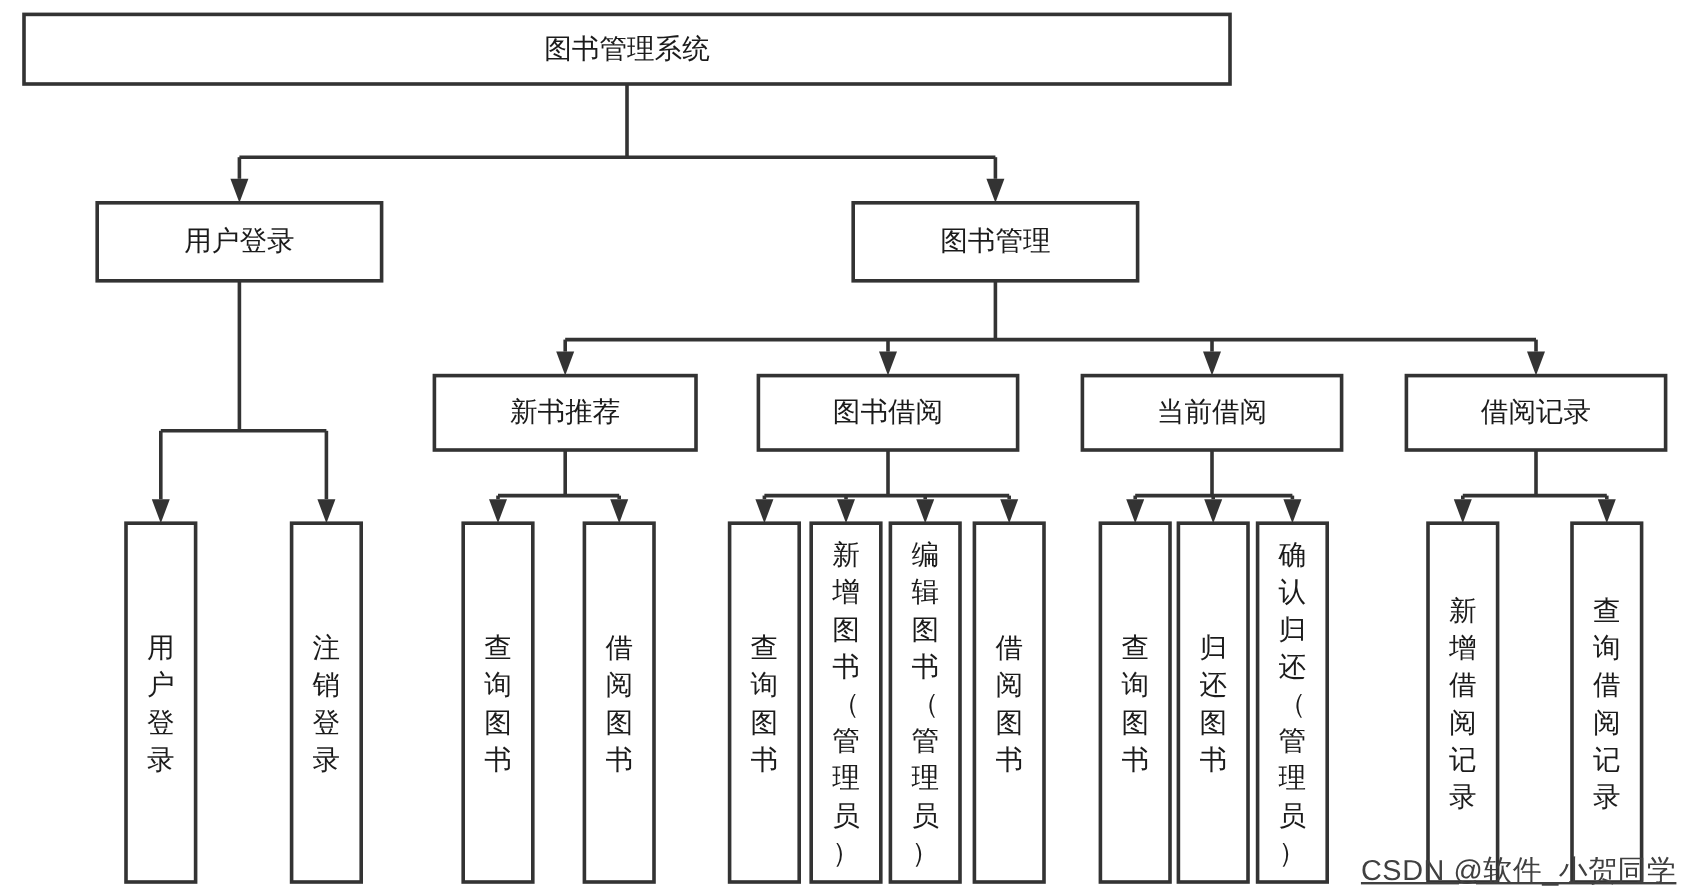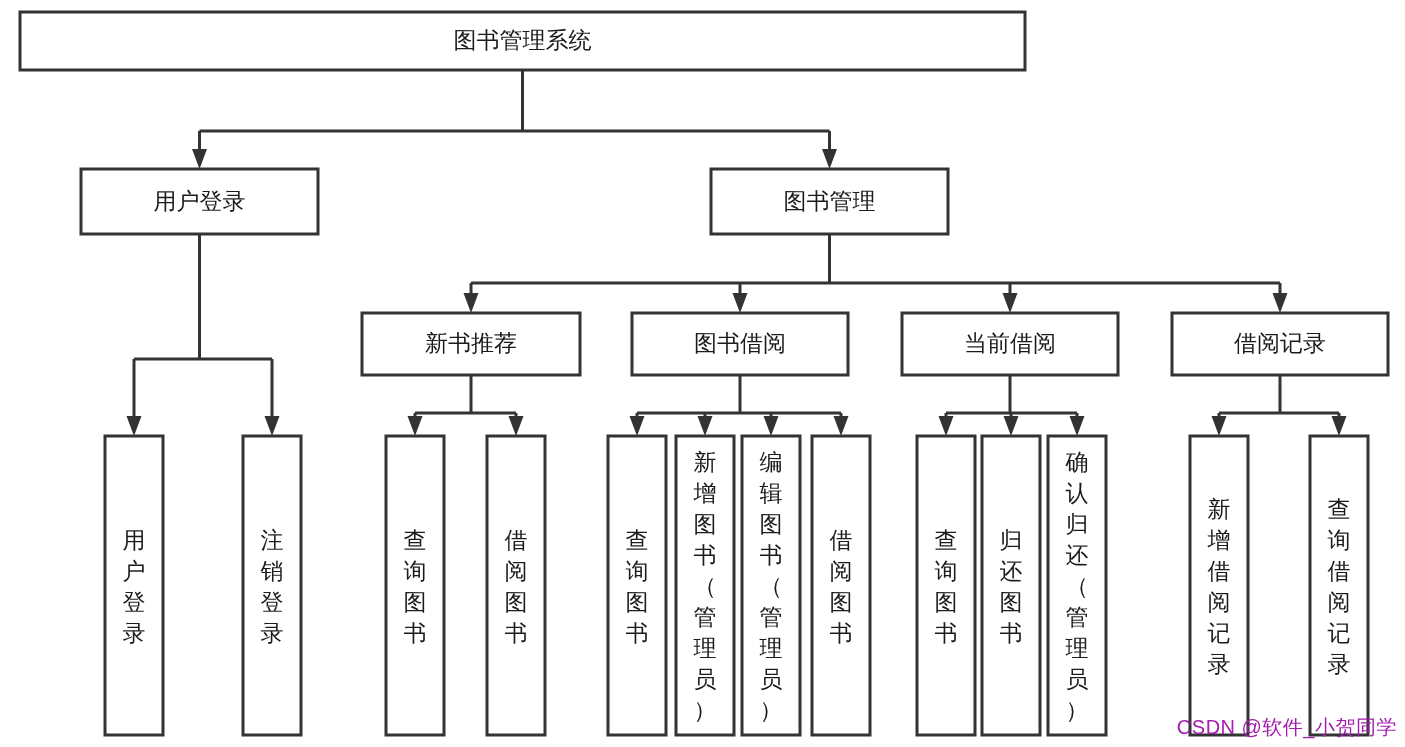--- a/index.html
+++ b/index.html
@@ -50,24 +50,25 @@
     font-family: "Liberation Sans", "DejaVu Sans", sans-serif;
     font-size: 23px;
     fill: #1b1b1b;
     text-anchor: middle;
   }
   .watermark {
     position: absolute;
     right: 8px;
     bottom: 6px;
     font-family: "Liberation Sans", "DejaVu Sans", sans-serif;
-    font-size: 20px;
-    color: #a21caf;
+    font-size: 24px;
+    color: #404040;
     white-space: nowrap;
     letter-spacing: 0.5px;
+    text-decoration: underline;
   }
 </style>
 </head>
 <body>
 
 <div id="diagram-root">
   <svg class="diagram-canvas" viewBox="0 0 1405 747">
     <g id="edges-layer">
         <g>
           <path class="connector" d="M 522.5 70 L 522.5 131"></path>

